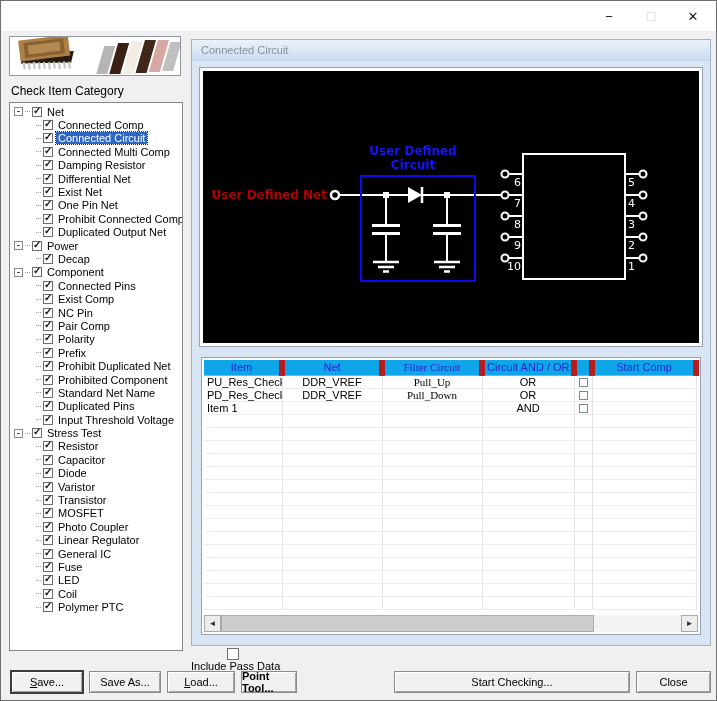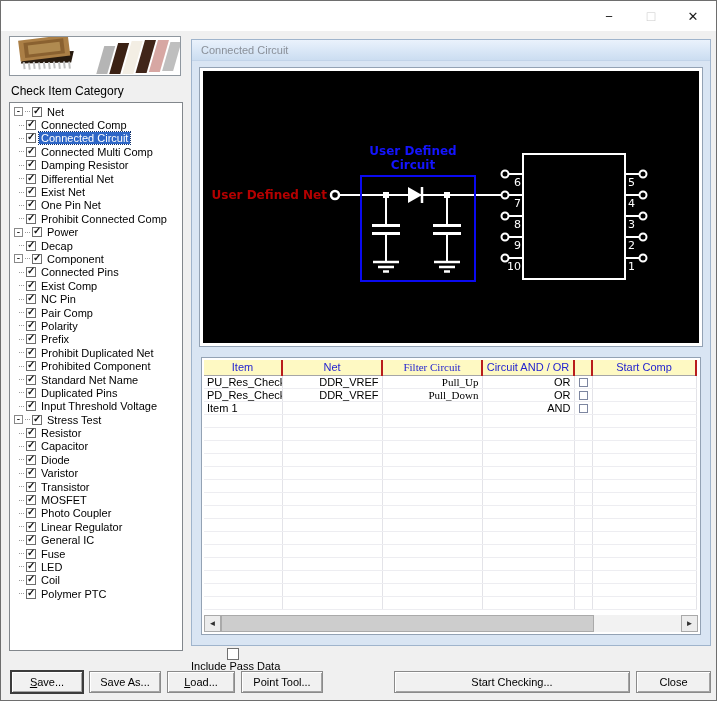--- a/index.html
+++ b/index.html
@@ -19,21 +19,21 @@
   .tb-btn.maximize::before{content:"\25A1";font-size:14px;}
   .tb-btn.close::before{content:"\2715";}
   
   .banner{position:absolute;left:8px;top:35px;width:172px;height:40px;background:#fff;
     border:1px solid #8f979f;box-shadow:inset 1px 1px 0 #d7d7d7;}
   .banner svg{display:block;width:100%;height:100%;}
   .category-label{position:absolute;left:10px;top:83px;font-size:12px;color:#000;}
   .tree-box{position:absolute;left:8px;top:101px;width:174px;height:549px;background:#fff;
     border:1px solid #82878c;overflow:hidden;padding:2px 0 0 1px;}
   .tree-row{height:13.4px;display:flex;align-items:center;white-space:nowrap;padding-left:3px;}
-  .tree-row.lvl1{padding-left:8px;align-items:center;}
+  .tree-row.lvl1{padding-left:25px;align-items:center;}
   .expander{width:9px;height:9px;border:1px solid #898989;background:#fff;flex:none;
     display:inline-flex;align-items:center;justify-content:center;margin-right:2px;color:#000;}
   .expander::before{content:"-";font-size:10px;line-height:5px;margin-top:-2px;}
   .dash{width:5px;border-top:1px dotted #9a9a9a;margin-right:2px;flex:none;}
   .cb{width:10px;height:10px;border:1px solid #6d6d6d;background:#fff;margin-right:3px;flex:none;position:relative;}
   .cb.checked::before{content:"\2713";position:absolute;left:0;top:-3px;font-size:10px;font-weight:bold;color:#101010;}
   .lbl{padding:0 2px;line-height:12px;}
   .lbl.selected{background:#2e66c6;color:#fff;outline:1px dotted #10306a;}
   
   .groupbox{position:absolute;left:190px;top:38px;width:520px;height:607px;
@@ -41,27 +41,27 @@
   .gb-caption{height:21px;line-height:21px;padding-left:9px;color:#8a9099;font-size:11px;
     background:linear-gradient(#eaf2fc,#cbddf1);border-bottom:1px solid #c2d4e9;}
   .canvas-frame{position:absolute;left:7px;top:27px;width:504px;height:280px;background:#fff;
     border:1px solid #93a2b4;padding:3px;}
   .canvas{width:496px;height:272px;background:#000;}
   .canvas svg{display:block;width:496px;height:272px;}
   
   .table-frame{position:absolute;left:9px;top:317px;width:500px;height:278px;background:#fff;
     border:1px solid #93a2b4;padding:2px;}
   table.grid{border-collapse:collapse;table-layout:fixed;width:492px;font-size:11px;}
-  .grid th{height:15px;background:#fef9c3;color:#2424d0;font-weight:normal;
-    border-right:2px solid #b91c1c;border-bottom:1px solid #a6a6a6;padding:0 2px;overflow:hidden;white-space:nowrap;}
+  .grid th{height:15px;background:#0ea5e9;color:#2424d0;font-weight:normal;
+    border-right:6px solid #b91c1c;border-bottom:1px solid #a6a6a6;padding:0 2px;overflow:hidden;white-space:nowrap;}
   .grid td{height:13px;border-right:1px solid #e3e3e8;border-bottom:1px solid #ededf1;
     padding:0 3px;overflow:hidden;white-space:nowrap;line-height:12px;}
   .grid .c0{width:78px;} .grid .c1{width:100px;} .grid .c2{width:100px;font-family:Liberation Serif, serif;}
   .grid .c3{width:92px;} .grid .c4{width:18px;} .grid .c5{width:104px;}
-  .grid td.c1,.grid td.c2,.grid td.c3{text-align:right;}
+  .grid td.c1,.grid td.c2,.grid td.c3{text-align:center;}
   .row-cb{display:inline-block;width:9px;height:9px;border:1px solid #7d86a0;background:#fff;vertical-align:middle;}
   .hscroll{position:absolute;left:2px;bottom:2px;width:494px;height:17px;background:#f2f2f2;display:flex;}
   .sb-btn{width:17px;height:17px;border:1px solid #a9a9a9;background:#ececec;flex:none;
     display:flex;align-items:center;justify-content:center;font-size:8px;color:#303030;}
   .sb-btn.left::before{content:"\25C4";}
   .sb-btn.right::before{content:"\25BA";}
   .sb-track{flex:1;position:relative;}
   .sb-thumb{position:absolute;left:0;top:0;height:17px;width:81%;background:#cdcdcd;border:1px solid #aaaaaa;}
   
   .include-pass{position:absolute;left:190px;top:647px;display:flex;align-items:center;flex-direction:column;}
@@ -158,20 +158,25 @@
       </div>
       <div class="tree-row lvl1">
         <span class="dash"></span>
         <span class="cb checked"></span>
         <span class="lbl">One Pin Net</span>
       </div>
       <div class="tree-row lvl1">
         <span class="dash"></span>
         <span class="cb checked"></span>
         <span class="lbl">Prohibit Connected Comp</span>
+      </div>
+      <div class="tree-row lvl1">
+        <span class="dash"></span>
+        <span class="cb checked"></span>
+        <span class="lbl">Duplicated Output Net</span>
       </div>
       <div class="tree-row">
         <span class="expander"></span>
         <span class="dash"></span>
         <span class="cb checked"></span>
         <span class="lbl">Power</span>
       </div>
       <div class="tree-row lvl1">
         <span class="dash"></span>
         <span class="cb checked"></span>
@@ -567,17 +572,17 @@
   </div>
 
   <div class="include-pass">
     <span class="box"></span>
     <span>Include Pass Data</span>
   </div>
 
   <div class="btn default" style="left:10px;width:72px;"><u>S</u>ave...</div>
   <div class="btn" style="left:88px;width:72px;">Save As...</div>
   <div class="btn" style="left:166px;width:68px;"><u>L</u>oad...</div>
-  <div class="btn" style="left:240px;width:82px;">Point Tool...</div>
+  <div class="btn" style="left:240px;width:56px;font-weight:bold;">Point Tool...</div>
   <div class="btn" style="left:393px;width:236px;">Start Checking...</div>
   <div class="btn" style="left:635px;width:75px;">Close</div>
 
 </div>
 
 </body></html>

